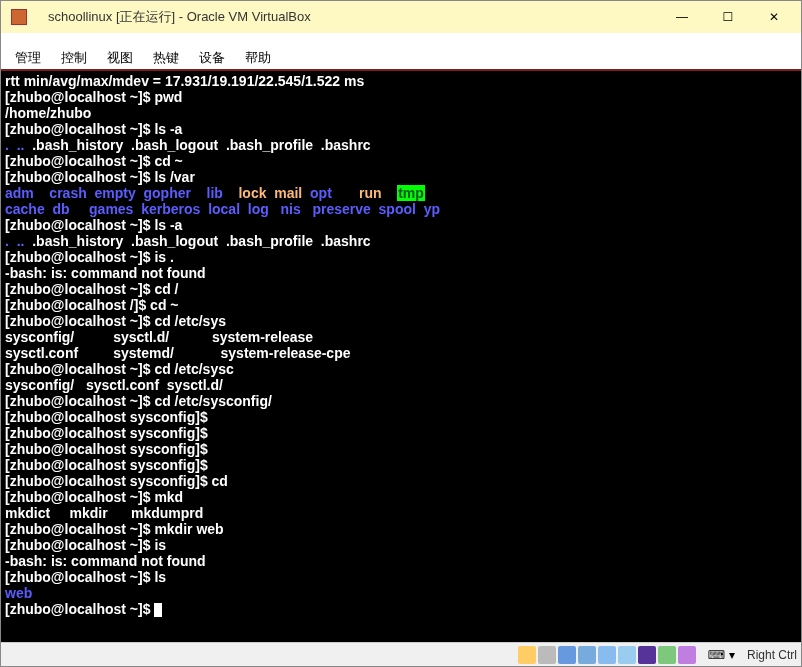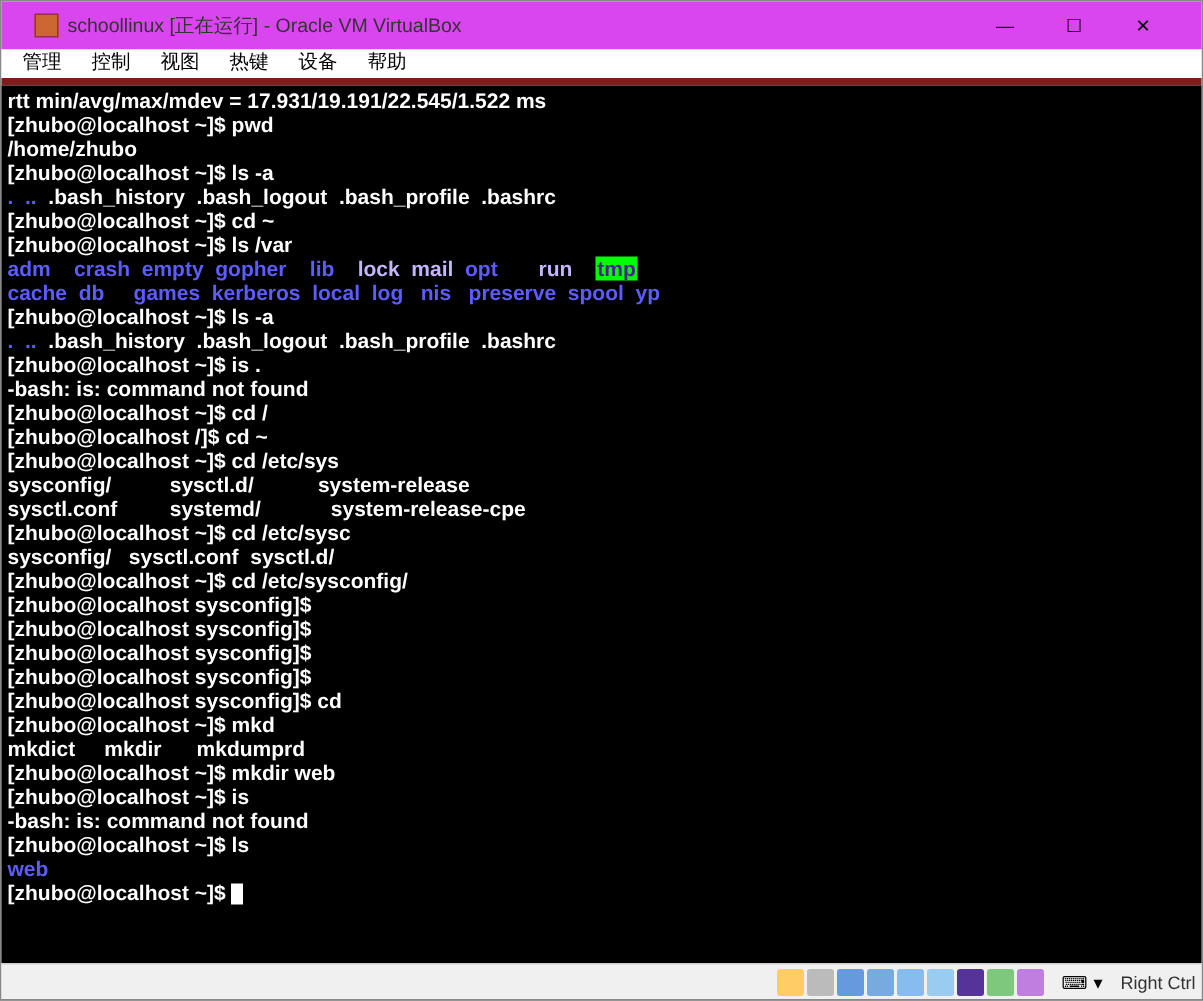--- a/index.html
+++ b/index.html
@@ -1,28 +1,28 @@
 <!DOCTYPE html>
 <html><head>
   <meta charset="utf-8">
   <style>
     * { margin: 0; padding: 0; box-sizing: border-box; }
     body { font-family: "Segoe UI", Tahoma, sans-serif; width: 802px; height: 667px; background: #f0f0f0; overflow: hidden; }
     .window { width: 802px; height: 667px; border: 1px solid #888; background: #fff; display: flex; flex-direction: column; }
-    .titlebar { height: 32px; display: flex; align-items: center; padding: 0 16px; background: #d946ef; }
+    .titlebar { height: 32px; display: flex; align-items: center; padding: 0 4px; background: #fef9c3; gap: 15px; }
     .titlebar-icon { width: 16px; height: 16px; margin: 0 6px; background: #c63; border: 1px solid #933; display: inline-block; }
     .titlebar-text { flex: 1; font-size: 13px; color: #333; }
     .win-controls { display: flex; }
     .win-btn { width: 46px; height: 30px; display: flex; align-items: center; justify-content: center; font-size: 12px; cursor: pointer; }
-    .menubar { height: 24px; display: flex; align-items: flex-end; padding: 0 4px; background: #fff; font-size: 13px; border-bottom: 5px solid #7f1d1d; }
+    .menubar { height: 24px; display: flex; align-items: flex-start; padding: 0 4px; background: #fff; font-size: 13px; border-bottom: 2px solid #7f1d1d; margin-top: 14px; }
     .menu-item { padding: 2px 10px; cursor: pointer; }
     .terminal { flex: 1; background: #000; color: #fff; font-family: Liberation Sans, sans-serif; font-size: 14px; line-height: 16px; padding: 2px 4px; white-space: pre; overflow: hidden; font-weight: bold; }
     .t-blue { color: #5c5cff; }
-    .t-cyan { color: #c4b5fd; text-align: center; }
-    .t-green-hl { background: #00ff00; color: #4c1d95; padding: 0 1px; }
+    .t-cyan { color: #fdba74; text-align: center; }
+    .t-green-hl { background: #00ff00; color: #14532d; padding: 0 1px; }
     .cursor { display: inline-block; width: 8px; height: 14px; background: #fff; vertical-align: middle; }
     .statusbar { height: 24px; background: #f0f0f0; border-top: 1px solid #ccc; display: flex; align-items: center; justify-content: flex-end; padding: 0 4px; font-size: 12px; }
     .sb-icons { display: flex; gap: 2px; margin-right: 8px; }
     .sb-icon { width: 18px; height: 18px; border-radius: 2px; display: inline-block; }
     .sb-icon.disk { background: #ffcc66; }
     .sb-icon.cd { background: #bbb; }
     .sb-icon.net { background: #6699dd; }
     .sb-icon.share { background: #77aadd; }
     .sb-icon.usb { background: #88bbee; }
     .sb-icon.mouse { background: #99ccee; }

